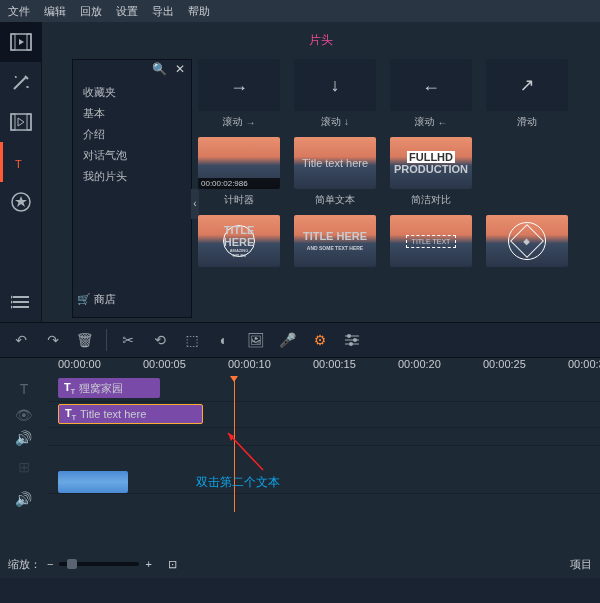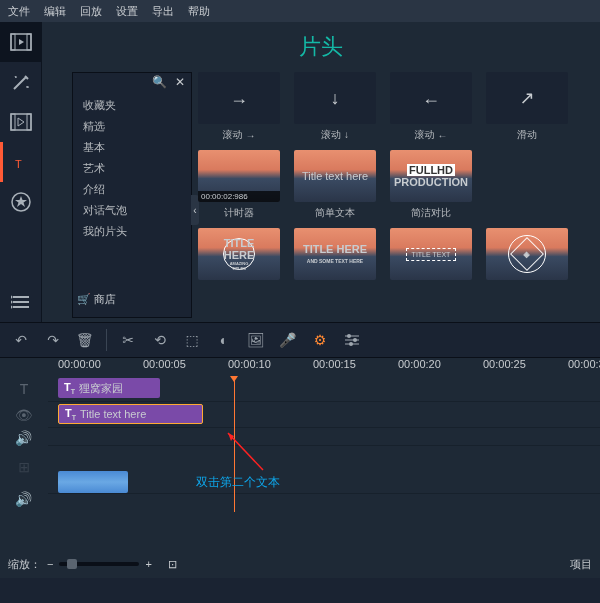--- a/index.html
+++ b/index.html
@@ -5,21 +5,21 @@
 *{margin:0;padding:0;box-sizing:border-box;font-family:"Microsoft YaHei",sans-serif;font-size:11px;color:#c8ccd0}
 body{background:#1a2332;width:600px;height:603px;overflow:hidden}
 .menubar{height:22px;background:#2a3544;display:flex;align-items:center;padding-left:8px;gap:14px}
 .menubar span{cursor:pointer}
 .main{display:flex;height:300px}
 .left-tools{width:42px;background:#1a2332;display:flex;flex-direction:column;border-right:1px solid #0d141f}
 .tool-btn{width:42px;height:40px;display:flex;align-items:center;justify-content:center;cursor:pointer;color:#a0a8b0}
 .tool-btn.sel{background:#0d141f;color:#ff5a36}
 .tool-btn.sel2{color:#ff5a36;border-left:3px solid #ff5a36}
 .content{flex:1;display:flex;flex-direction:column;background:#1e2936}
-.title-bar{text-align:center;padding:10px 16px 6px;font-size:22px;color:#14b8a6}
+.title-bar{text-align:center;padding:10px 16px 6px;font-size:12px;color:#ec4899}
 .content-body{flex:1;display:flex;position:relative}
 .sidebar{width:120px;background:#1a2332;margin:4px 0 4px 30px;border:1px solid #0a0f18;position:relative}
 .sidebar-head{height:18px;display:flex;justify-content:flex-end;padding:2px 6px}
 .sidebar-head span{cursor:pointer;margin-left:8px;font-size:12px}
 .cat-list{padding:4px 0}
 .cat-item{padding:3px 10px;cursor:pointer;font-size:11px;color:#b8bcc0}
 .cat-item.sel{color:#ff5a36}
 .store{position:absolute;bottom:6px;left:0;right:0;padding:4px;cursor:pointer;color:#c8ccd0}
 .collapse{position:absolute;right:-8px;top:50%;width:8px;height:30px;background:#2a3544;border-radius:0 3px 3px 0;display:flex;align-items:center;justify-content:center;cursor:pointer;font-size:10px}
 .grid-wrap{flex:1;overflow:hidden;padding:4px 6px}
@@ -122,23 +122,21 @@
   <div class="content">
     <div class="title-bar">片头</div>
     <div class="content-body">
       <div class="sidebar">
         <div class="sidebar-head">
           <span>🔍</span>
           <span>✕</span>
         </div>
         <div class="cat-list">
           <div class="cat-item">收藏夹</div>
-          <div class="cat-item">精选</div>
           <div class="cat-item">基本</div>
-          <div class="cat-item">艺术</div>
           <div class="cat-item">介绍</div>
           <div class="cat-item">对话气泡</div>
           <div class="cat-item">我的片头</div>
         </div>
         <div class="store">🛒 <span>商店</span></div>
         <div class="collapse">‹</div>
       </div>
 
       <div class="grid-wrap">
         <div class="tile-row">

